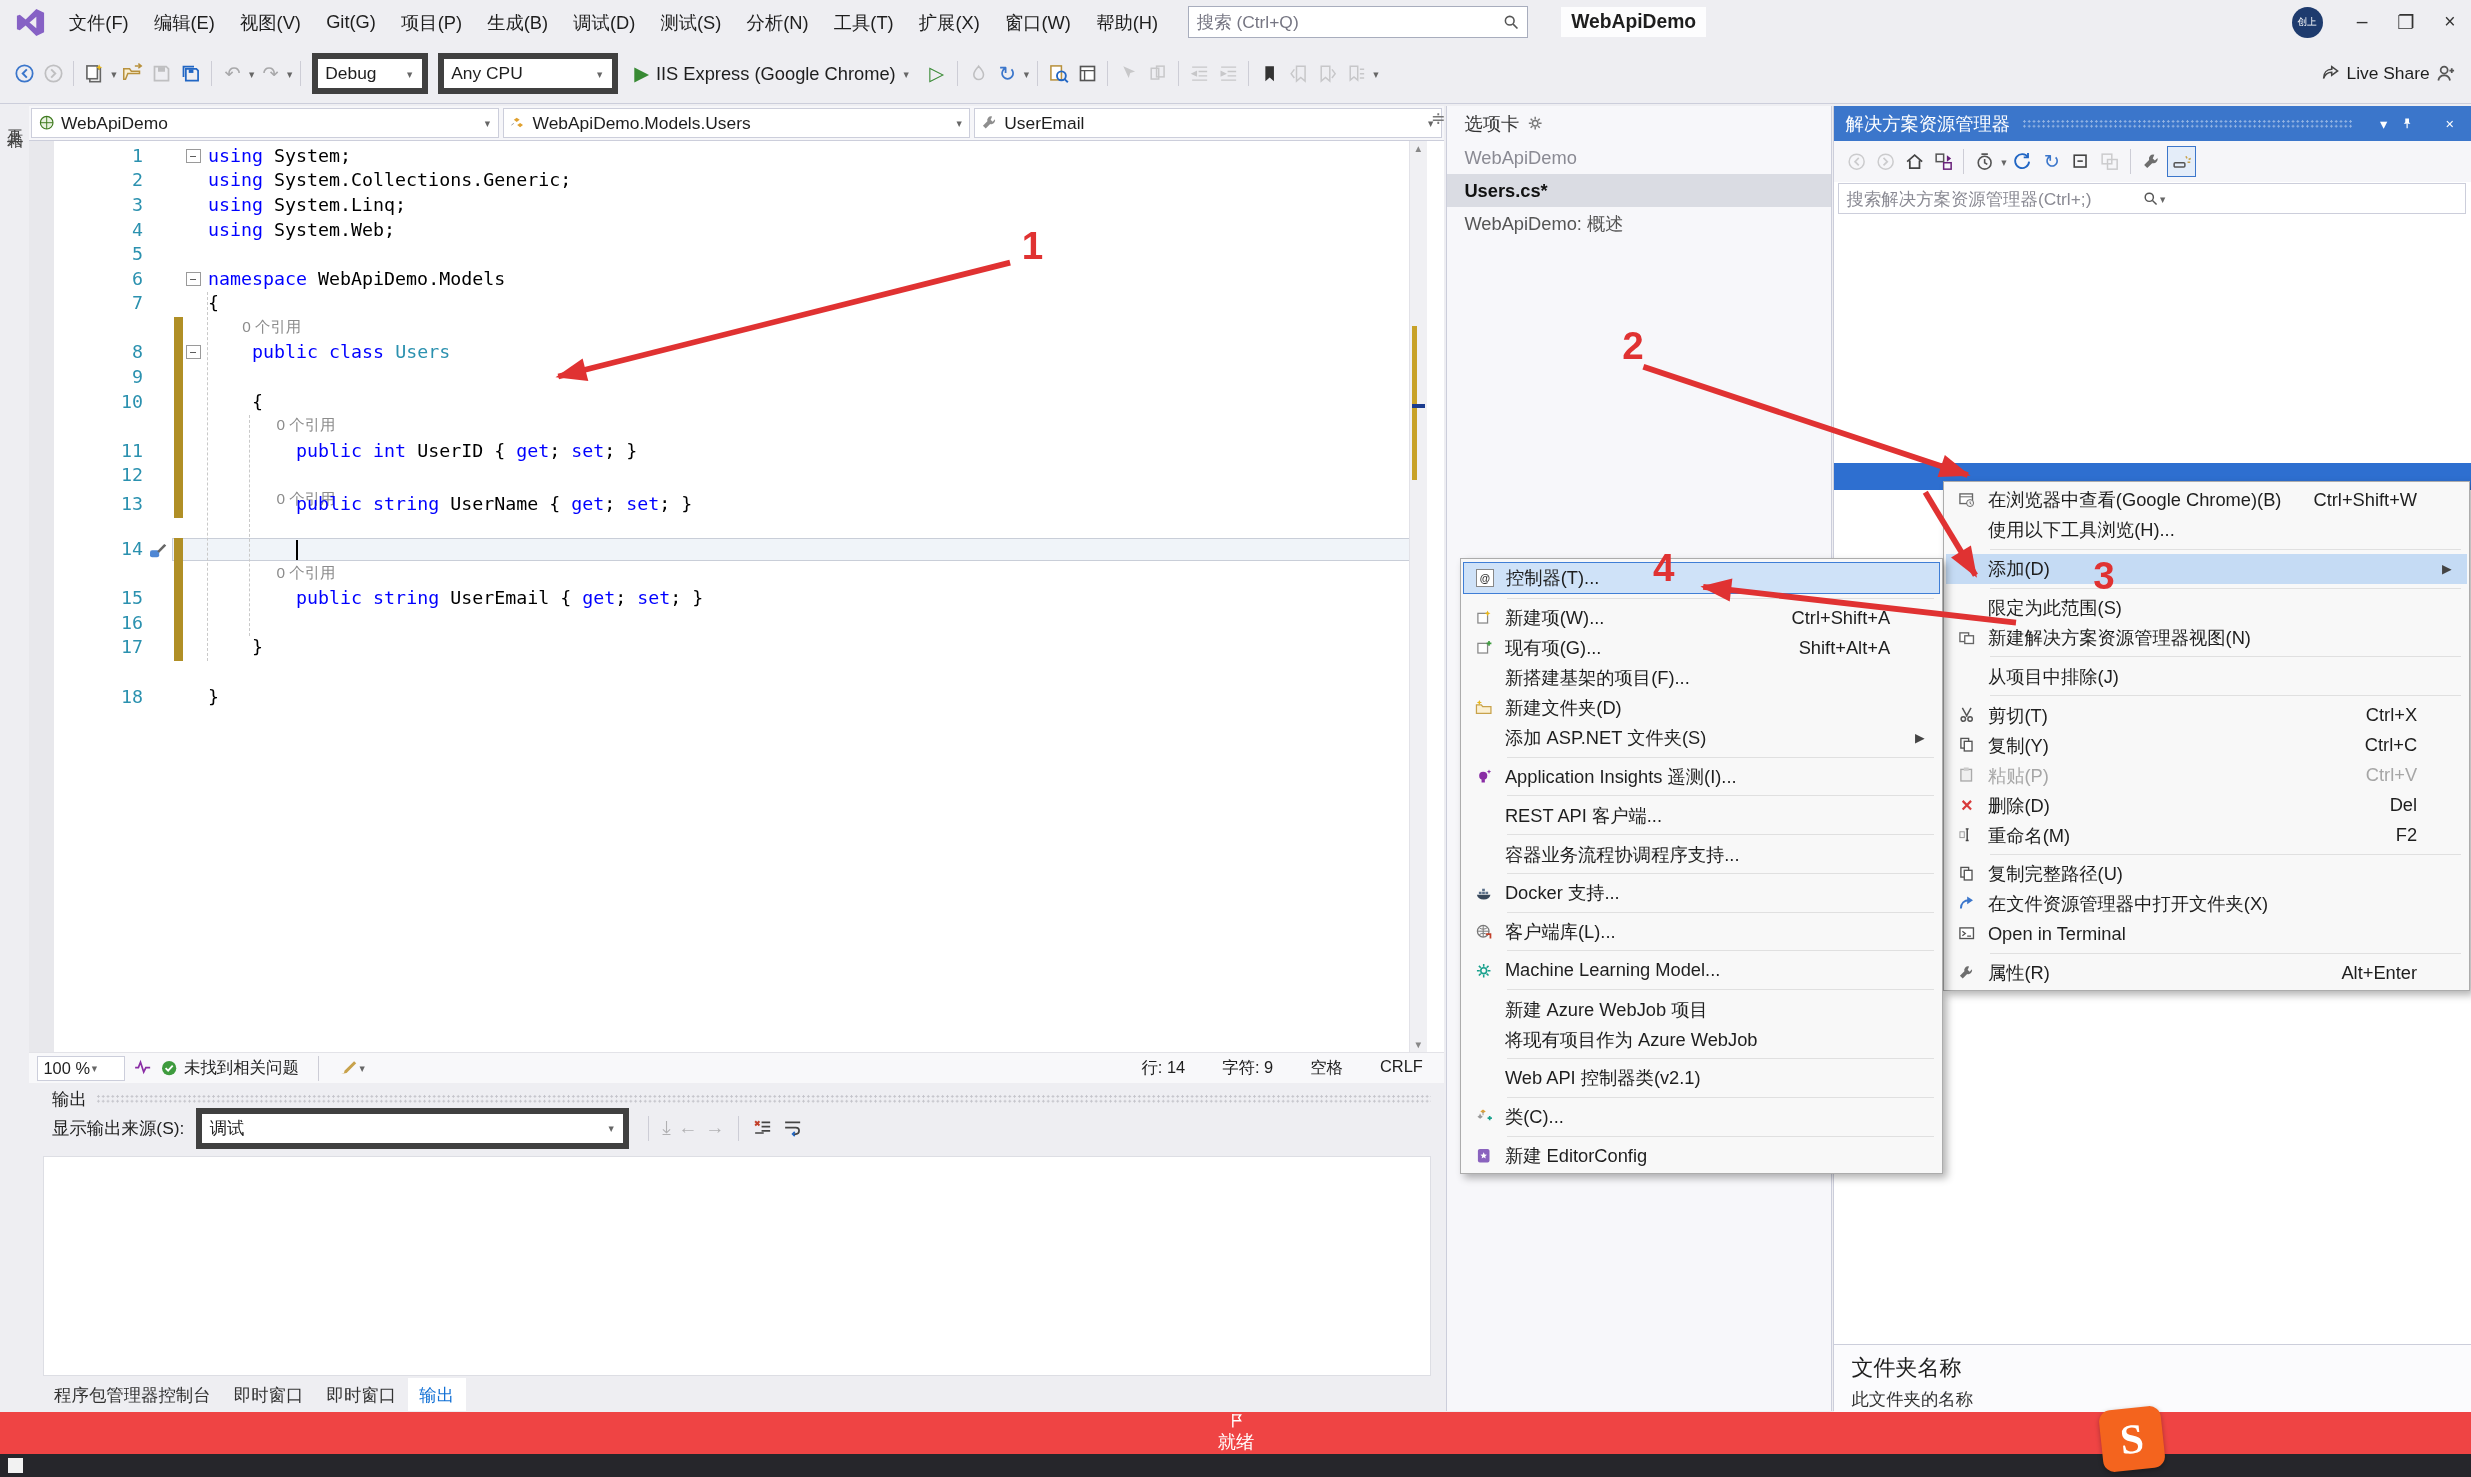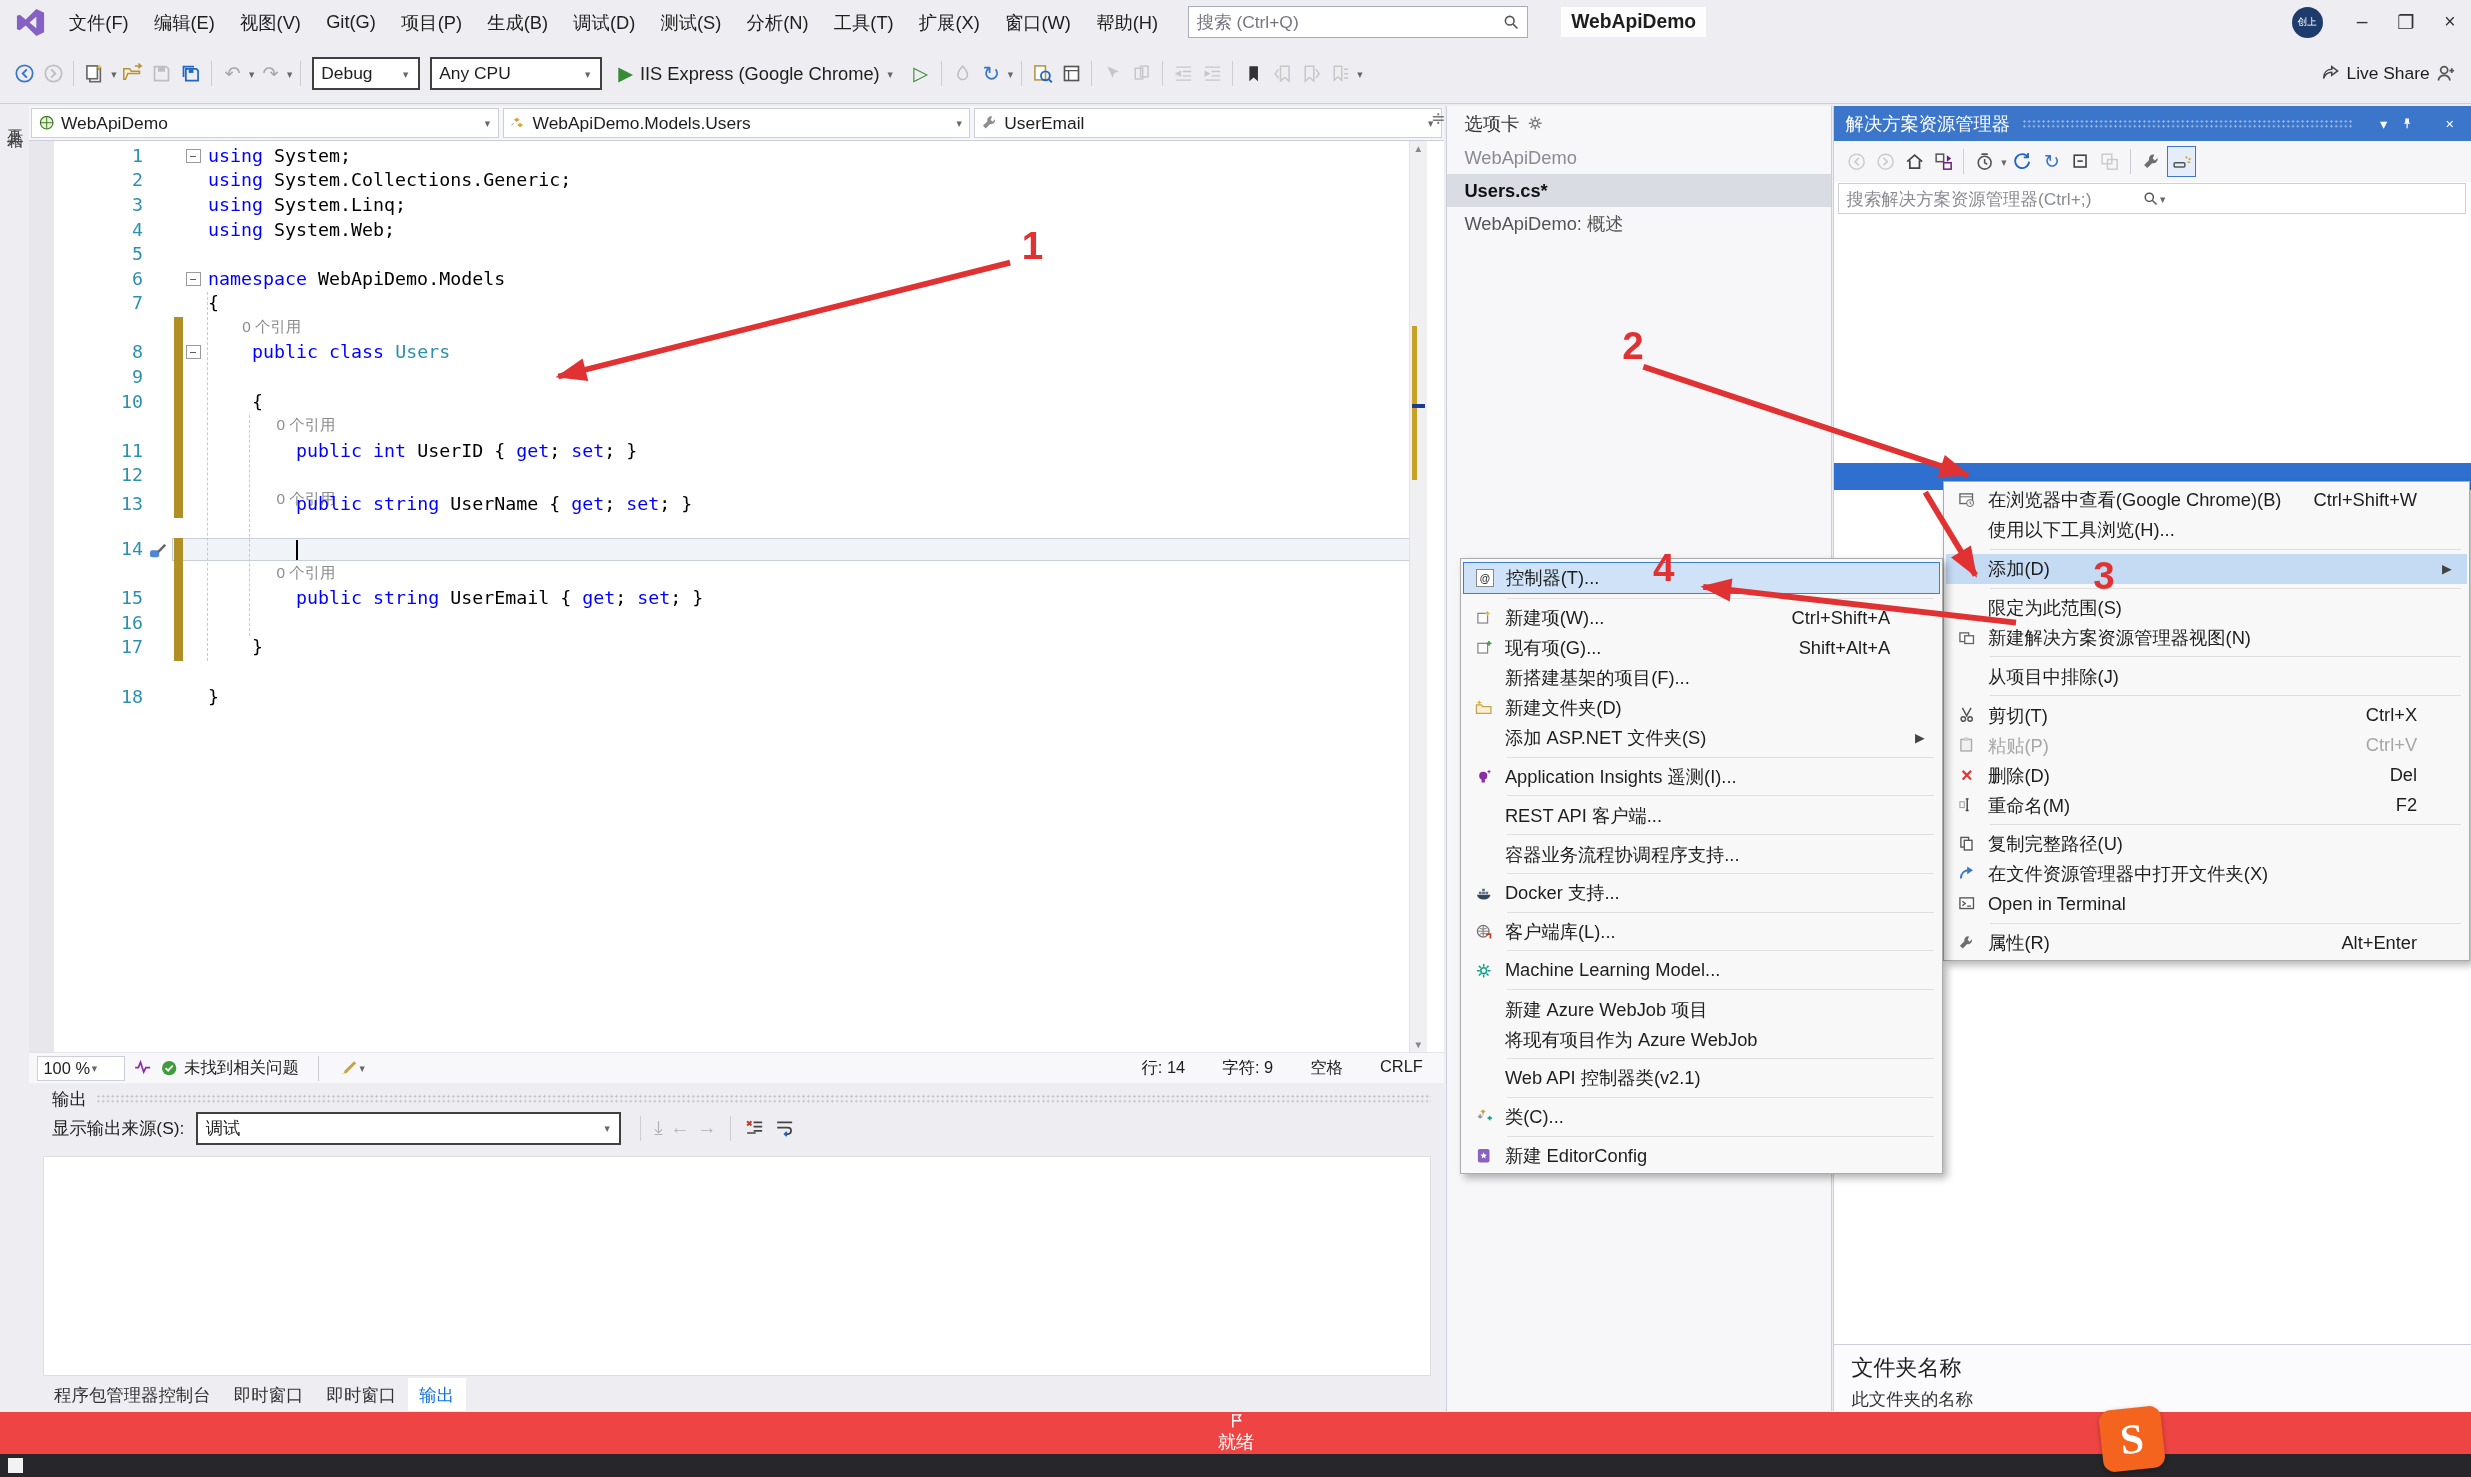--- a/index.html
+++ b/index.html
@@ -19,21 +19,21 @@
   #wintitle{margin-left:33px;font-weight:bold;background:#FDFDFE;padding:3.9px 9.7px;font-size:19.3px;}
   #avatar{margin-left:auto;width:31px;height:31px;border-radius:50%;background:#1E3B6E;color:#fff;
           font-size:9.7px;display:flex;align-items:center;justify-content:center;text-align:center;line-height:1.05;}
   .winbtn{width:44px;height:44px;display:flex;align-items:center;justify-content:center;font-size:19.3px;color:#333;}
   
   #toolbar{left:0;top:44px;width:2472px;height:60px;display:flex;align-items:center;background:#EEEEF2;
            border-bottom:1px solid #CCCEDB;padding-left:9.7px;box-sizing:border-box;}
   .tbtn{min-width:27px;height:29px;display:flex;align-items:center;justify-content:center;margin:0 1px;}
   .tbtn.g{opacity:.45;}
   .caret{font-size:10.6px;color:#666;margin:0 1.9px;}
-  .combo{height:29px;background:#fff;border:2px solid #404040;display:flex;align-items:center;
+  .combo{height:29px;background:#fff;border:6px solid #404040;display:flex;align-items:center;
          padding:0 7.7px;margin:0 4.8px;font-size:17.4px;}
   .combo .cv{flex:1;}
   .combo .caret{margin-left:9.7px;}
   #runbtn{display:flex;align-items:center;height:31px;padding:0 7.7px;margin:0 3.9px;}
   #runbtn .tri{color:#388A34;font-size:19.3px;margin-right:6.8px;}
   .uni{font-size:19.3px;color:#555;}
   .uni.blue{color:#3B76CB;}
   #tb-right{margin-left:auto;display:flex;align-items:center;margin-right:15.4px;gap:6px;}
   
   #leftstrip{left:0;top:106px;width:29px;height:1305px;background:#EEEEF2;border-right:1px solid #DDDEE6;}
@@ -728,20 +728,31 @@
           <svg width="17.4" height="17.4" viewBox="0 0 18 18">
             <path d="M4.5 2l5 9M13.5 2l-5 9" stroke="#555" stroke-width="1.5"></path>
             <circle cx="5.5" cy="13.5" r="2.3" fill="none" stroke="#555" stroke-width="1.5"></circle>
             <circle cx="12.5" cy="13.5" r="2.3" fill="none" stroke="#555" stroke-width="1.5"></circle>
           </svg>
         </span>
         <span class="mlabel">剪切(T)</span>
         <span class="msc">Ctrl+X</span>
         <span class="msub"></span>
       </div>
+      <div class="mitem">
+        <span class="mic">
+          <svg width="17.4" height="17.4" viewBox="0 0 18 18">
+            <rect x="3" y="2.5" width="8" height="10" fill="#fff" stroke="#555" stroke-width="1.4"></rect>
+            <rect x="6.5" y="5.5" width="8" height="10" fill="#fff" stroke="#555" stroke-width="1.4"></rect>
+          </svg>
+        </span>
+        <span class="mlabel">复制(Y)</span>
+        <span class="msc">Ctrl+C</span>
+        <span class="msub"></span>
+      </div>
       <div class="mitem dis">
         <span class="mic">
           <svg width="17.4" height="17.4" viewBox="0 0 18 18">
             <rect x="3" y="3.5" width="11" height="12" fill="#F0F0F0" stroke="#AAA" stroke-width="1.4"></rect>
             <rect x="6" y="1.5" width="5" height="3.5" fill="#CCC"></rect>
           </svg>
         </span>
         <span class="mlabel">粘贴(P)</span>
         <span class="msc">Ctrl+V</span>
         <span class="msub"></span>

